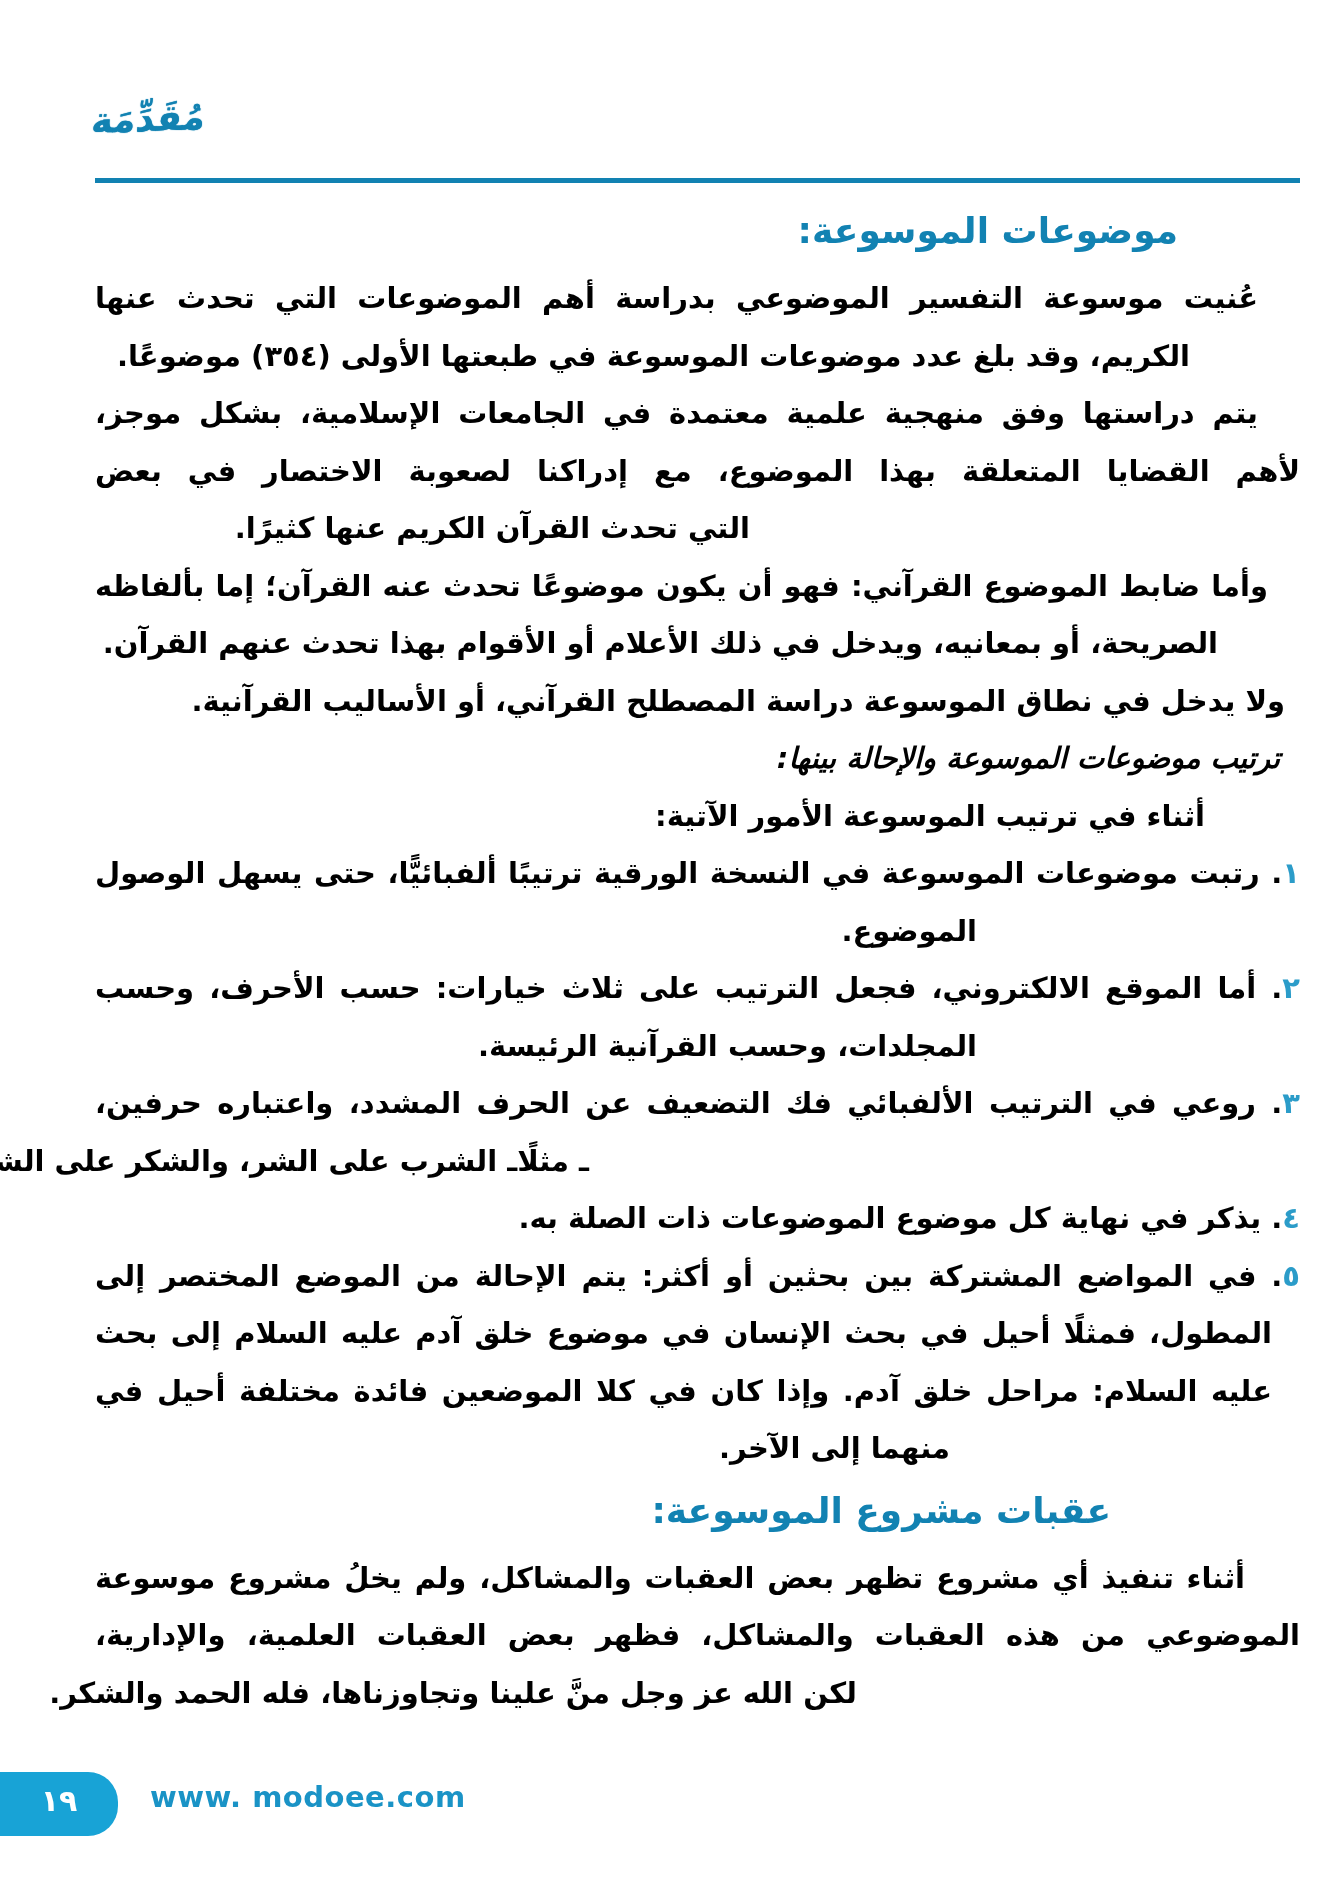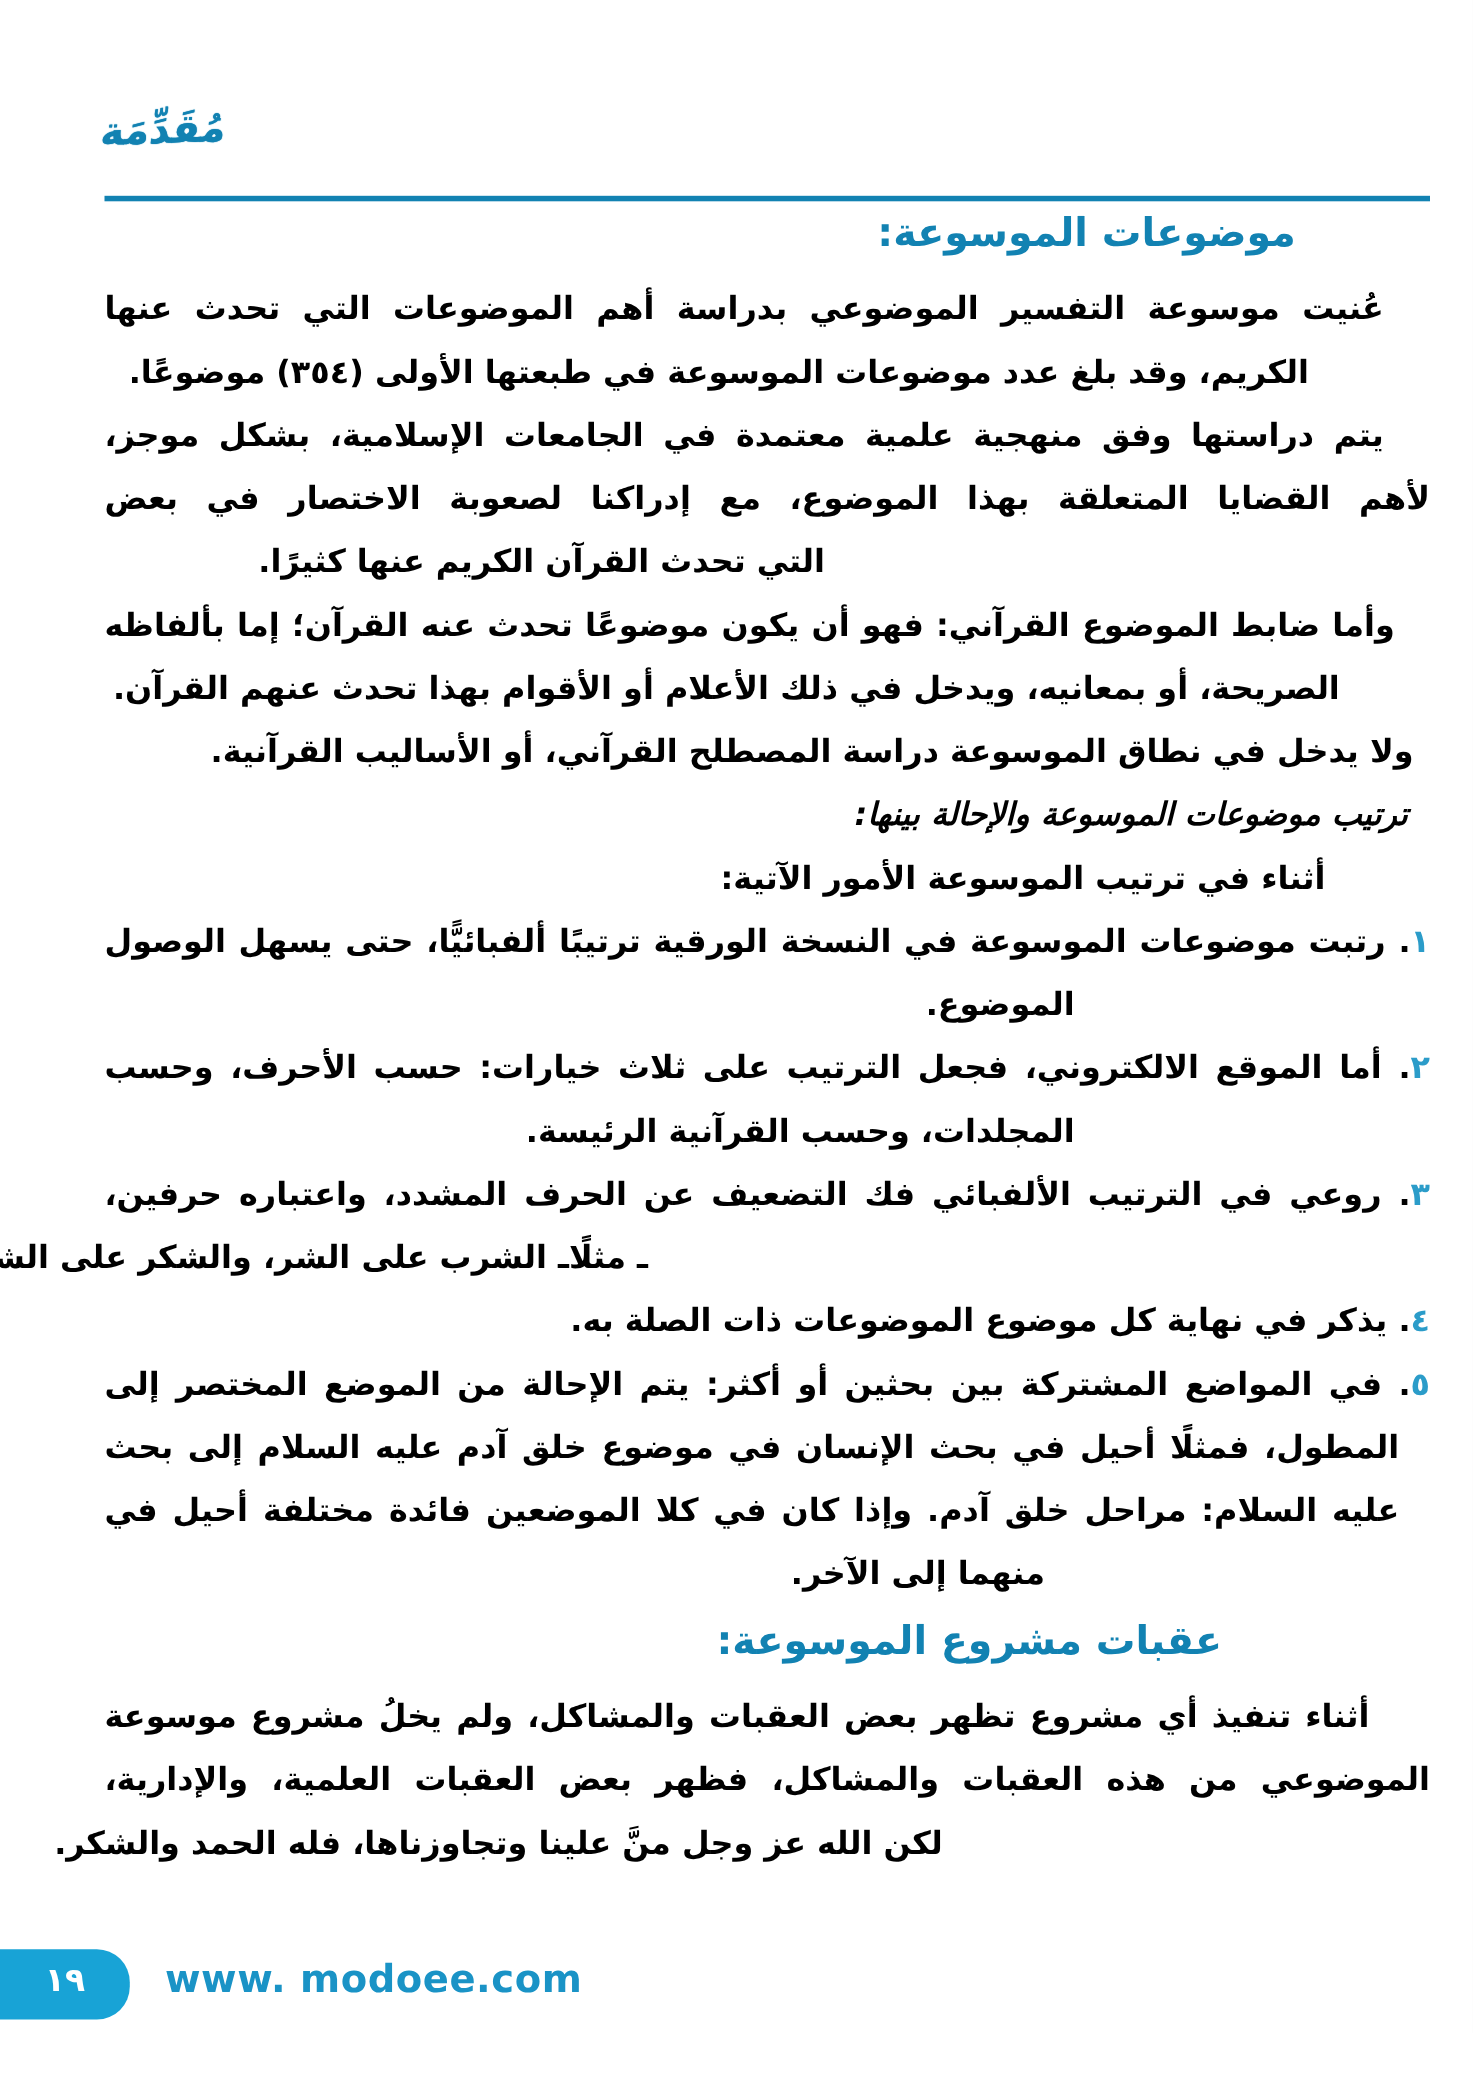--- a/index.html
+++ b/index.html
@@ -20,21 +20,21 @@
     letter-spacing:-1px;
     text-shadow:0 0 1px var(--accent);
   }
   .rule {
     position:absolute; left:95px; top:178px;
     width:1205px; height:5px;
     background:var(--accent);
   }
   
   .flow {
-    position:absolute; top:180px; right:39px;
+    position:absolute; top:198px; right:39px;
     width:1205px;
     direction:rtl;
   }
   .line {
     box-sizing:border-box;
     width:1205px;
     height:57.5px;
     line-height:57.5px;
     font-size:29px;
     font-weight:bold;
@@ -64,21 +64,21 @@
     border-radius:0 30px 30px 0;
   }
   .footer-pill .pagenum {
     display:block; width:100%; height:60px;
     line-height:58px; text-align:center;
     color:#ffffff; font-size:30px; font-weight:bold;
   }
   .footer-url {
     position:absolute; left:150px; top:1780px;
     color:var(--url);
-    font-size:35px; font-weight:bold;
+    font-size:29px; font-weight:bold;
     letter-spacing:0.5px;
   }
 </style>
 </head>
 <body>
 
 <div class="page" style="--accent: #1282b2; --num: #2b9cc9; --pill: #18a3d6; --url: #1a93c6;">
 
   <div class="logo">مُقَدِّمَة</div>
 

